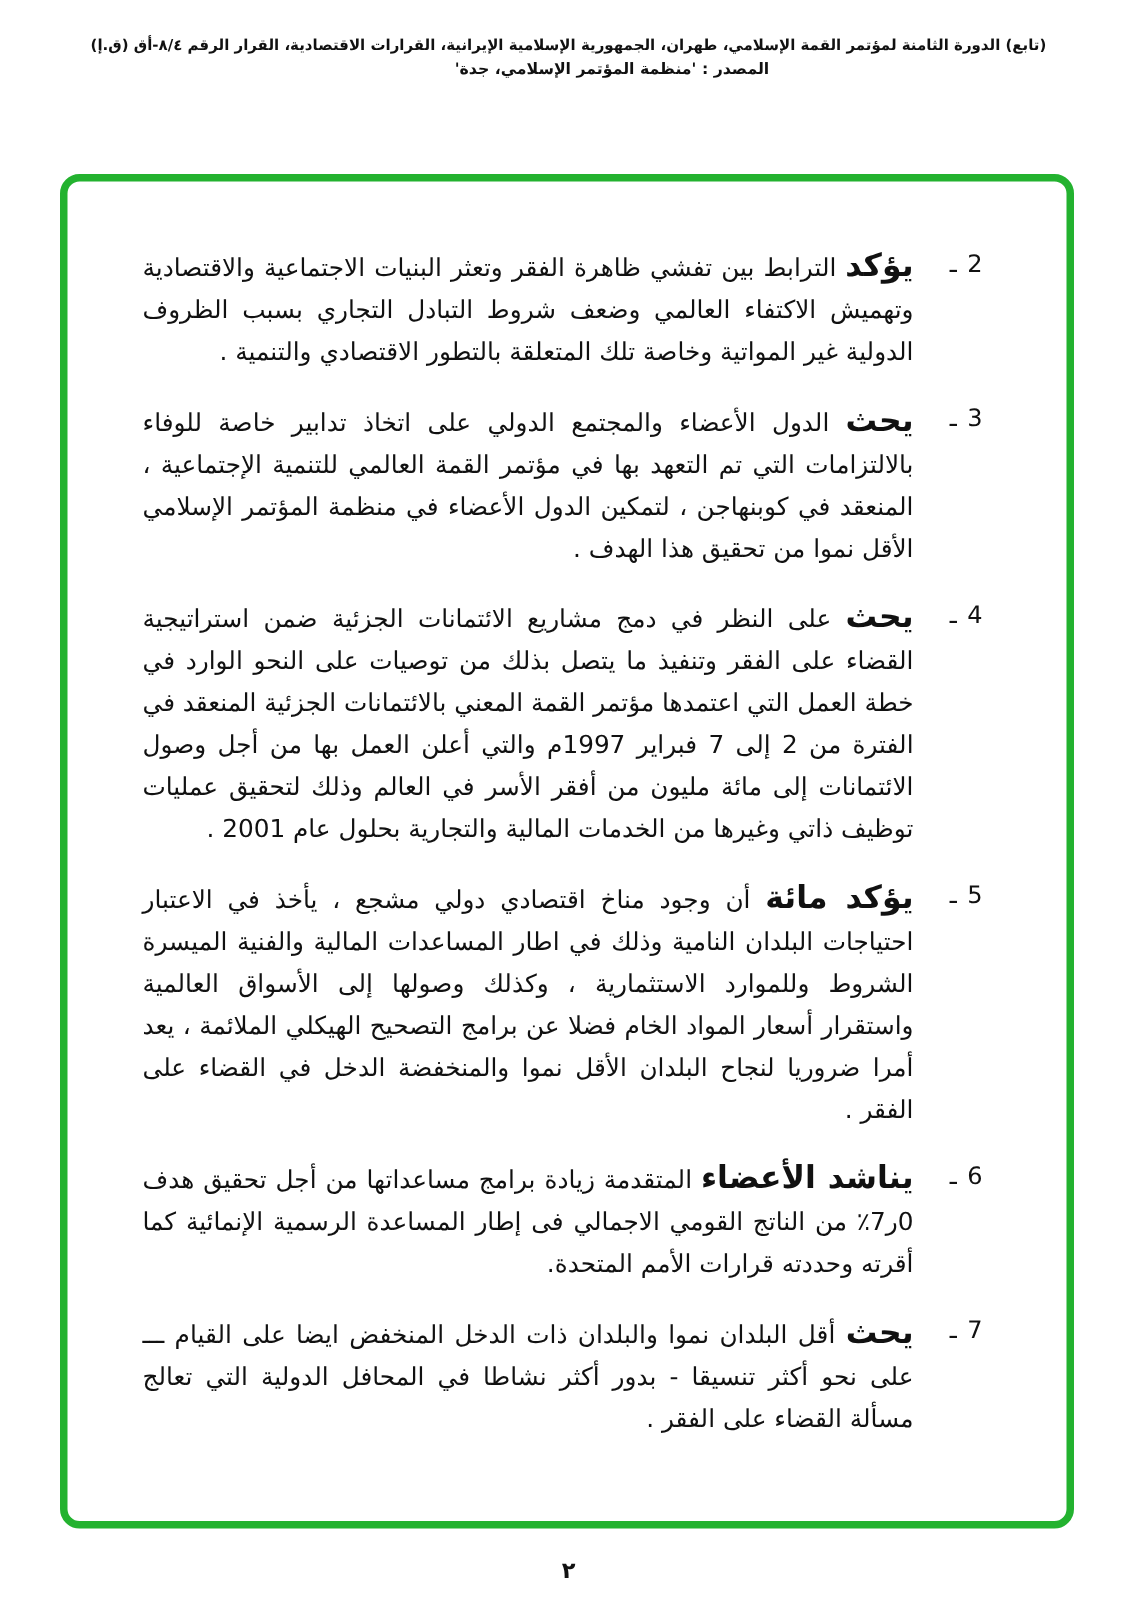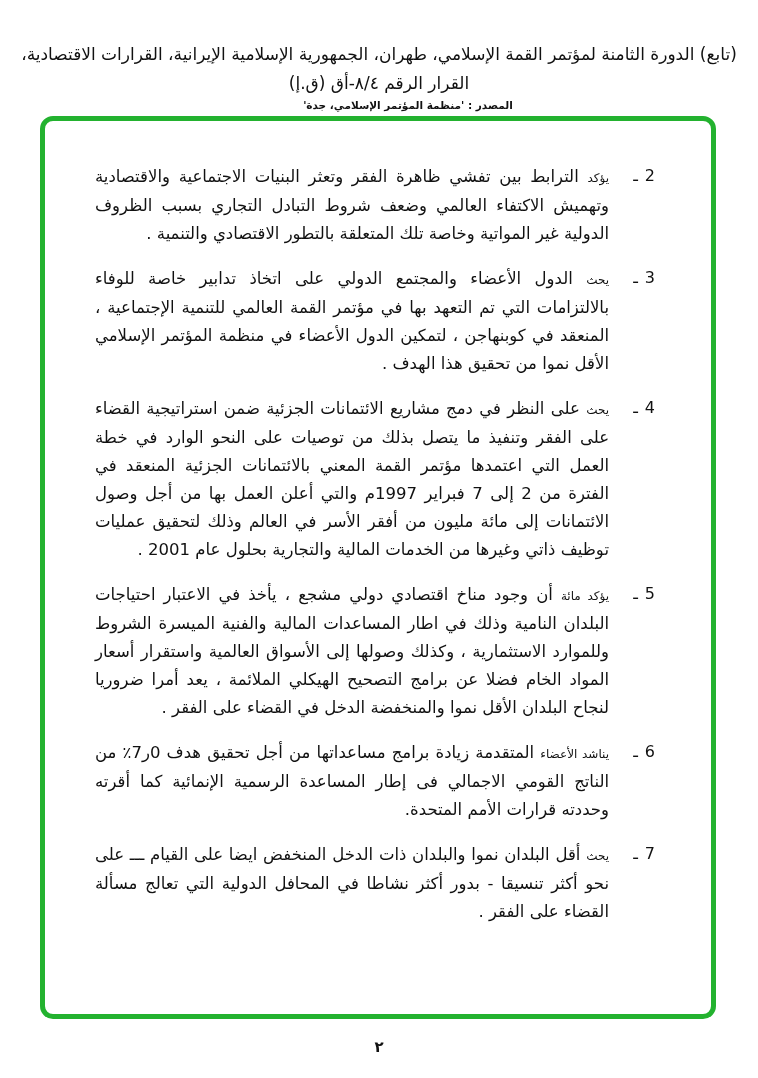--- a/index.html
+++ b/index.html
@@ -7,23 +7,23 @@
     width: 758px; height: 1078px;
     position: relative;
     background: #ffffff;
     color: #111;
     font-family: "DejaVu Sans", sans-serif;
     overflow: hidden;
   }
   .header {
     direction: rtl;
     text-align: center;
-    padding: 40px 12px 0 12px;
-    font-weight: normal;
-    font-size: 17px;
+    padding: 22px 12px 0 12px;
+    font-weight: bold;
+    font-size: 10px;
     line-height: 1.7;
   }
   .source {
     direction: rtl;
     text-align: center;
     padding: 1px 0 0 58px;
     font-size: 10.5px;
     font-weight: bold;
   }
   .frame {
@@ -51,22 +51,22 @@
     padding-top: 3px;
     align-items: flex-start;
   }
   .ptext {
     flex: 1;
     text-align: justify;
     font-size: 16.5px;
     line-height: 28px;
   }
   .lead {
-    font-weight: normal;
-    font-size: 12px;
+    font-weight: bold;
+    font-size: 21px;
   }
   .pagenum {
     position: absolute;
     left: 0; right: 0;
     bottom: 22px;
     text-align: center;
     font-size: 15px;
     font-weight: bold;
   }
 </style>

